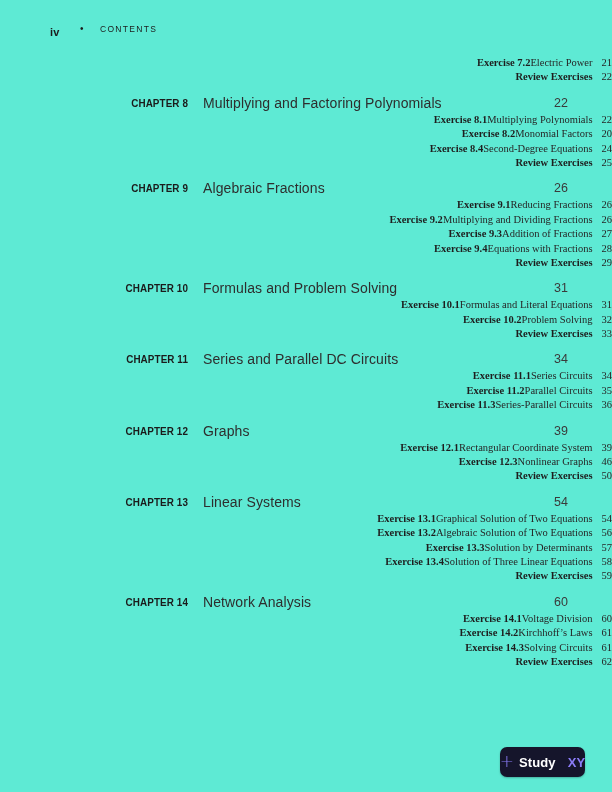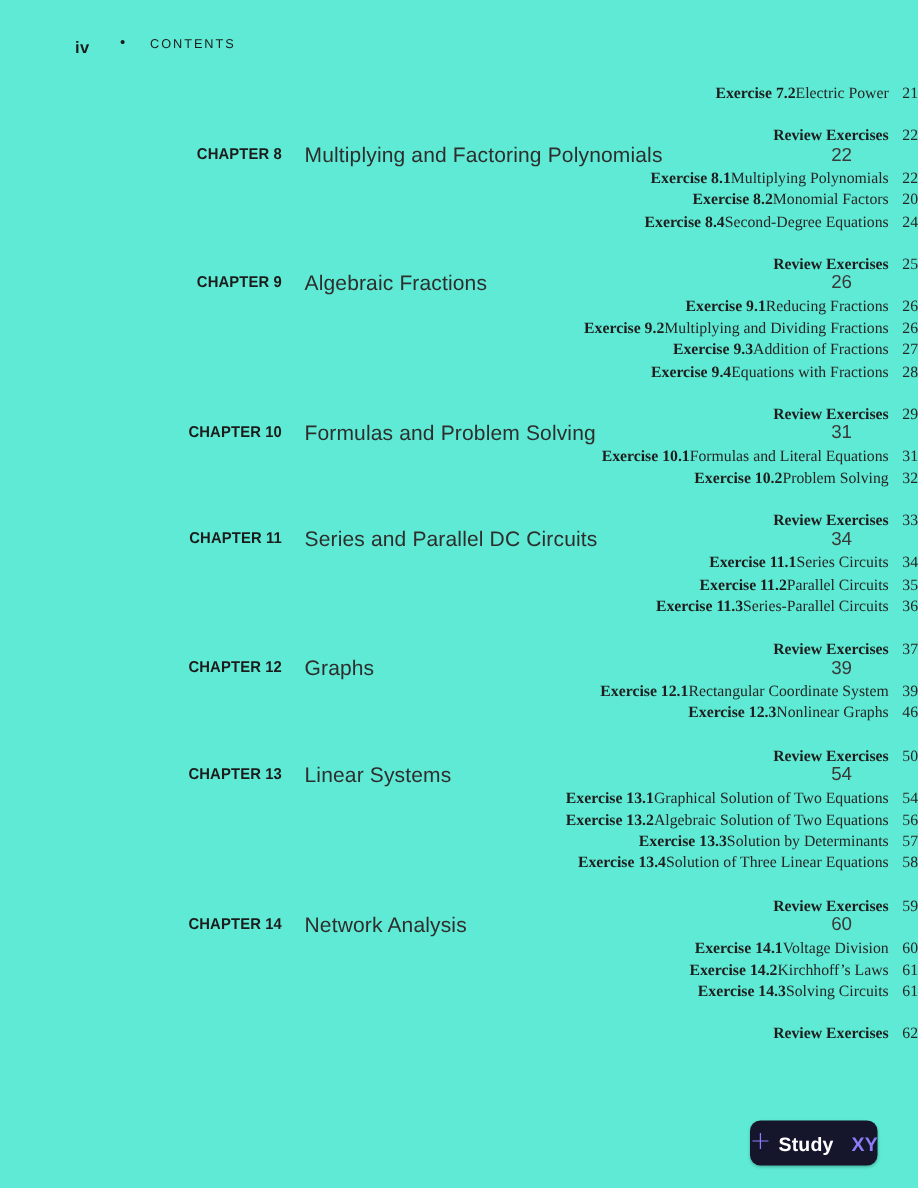--- a/index.html
+++ b/index.html
@@ -35,21 +35,21 @@
     font-size:12.5px; color:#3a3a3a;
   }
   .entries { }
   .entry-row {
     position:relative; margin-left:203px; height:14.4px; line-height:14.4px;
     font-family:"Liberation Serif", serif; font-size:10.5px; color:#262626;
     white-space:nowrap;
     text-align:right;
   }
   .e-label { display:inline-block; width:74px; font-weight:bold; color:#1e1e1e; }
-  .entry-row.no-title .e-label { width:auto;margin-top:14px; }
+  .entry-row.no-title .e-label { width:auto; }
   .e-title { }
   .e-page { margin-left:9px; font-family:"Liberation Serif", serif; }
 
   
   .badge {
     position:absolute; left:500px; top:747px; width:85px; height:30px;
     border-radius:7px; display:flex; align-items:center; justify-content:center;
     box-shadow:0 1px 2px rgba(0,0,0,.25);
   }
   .badge .plus {
@@ -154,23 +154,20 @@
     <div class="entries">
           <div class="entry-row">
     <span class="e-label">Exercise 11.1</span><span class="e-title">Series Circuits</span><span class="e-page">34</span>
   </div>
           <div class="entry-row">
     <span class="e-label">Exercise 11.2</span><span class="e-title">Parallel Circuits</span><span class="e-page">35</span>
   </div>
           <div class="entry-row">
     <span class="e-label">Exercise 11.3</span><span class="e-title">Series-Parallel Circuits</span><span class="e-page">36</span>
   </div>
-          <div class="entry-row no-title">
-    <span class="e-label">Review Exercises</span><span class="e-page">37</span>
-  </div>
         </div>
   </section>
       <section class="chapter">
     <div class="chapter-row">
       <span class="ch-label">CHAPTER 12</span>
       <span class="ch-title">Graphs</span>
       <span class="ch-page">39</span>
     </div>
     <div class="entries">
           <div class="entry-row">

